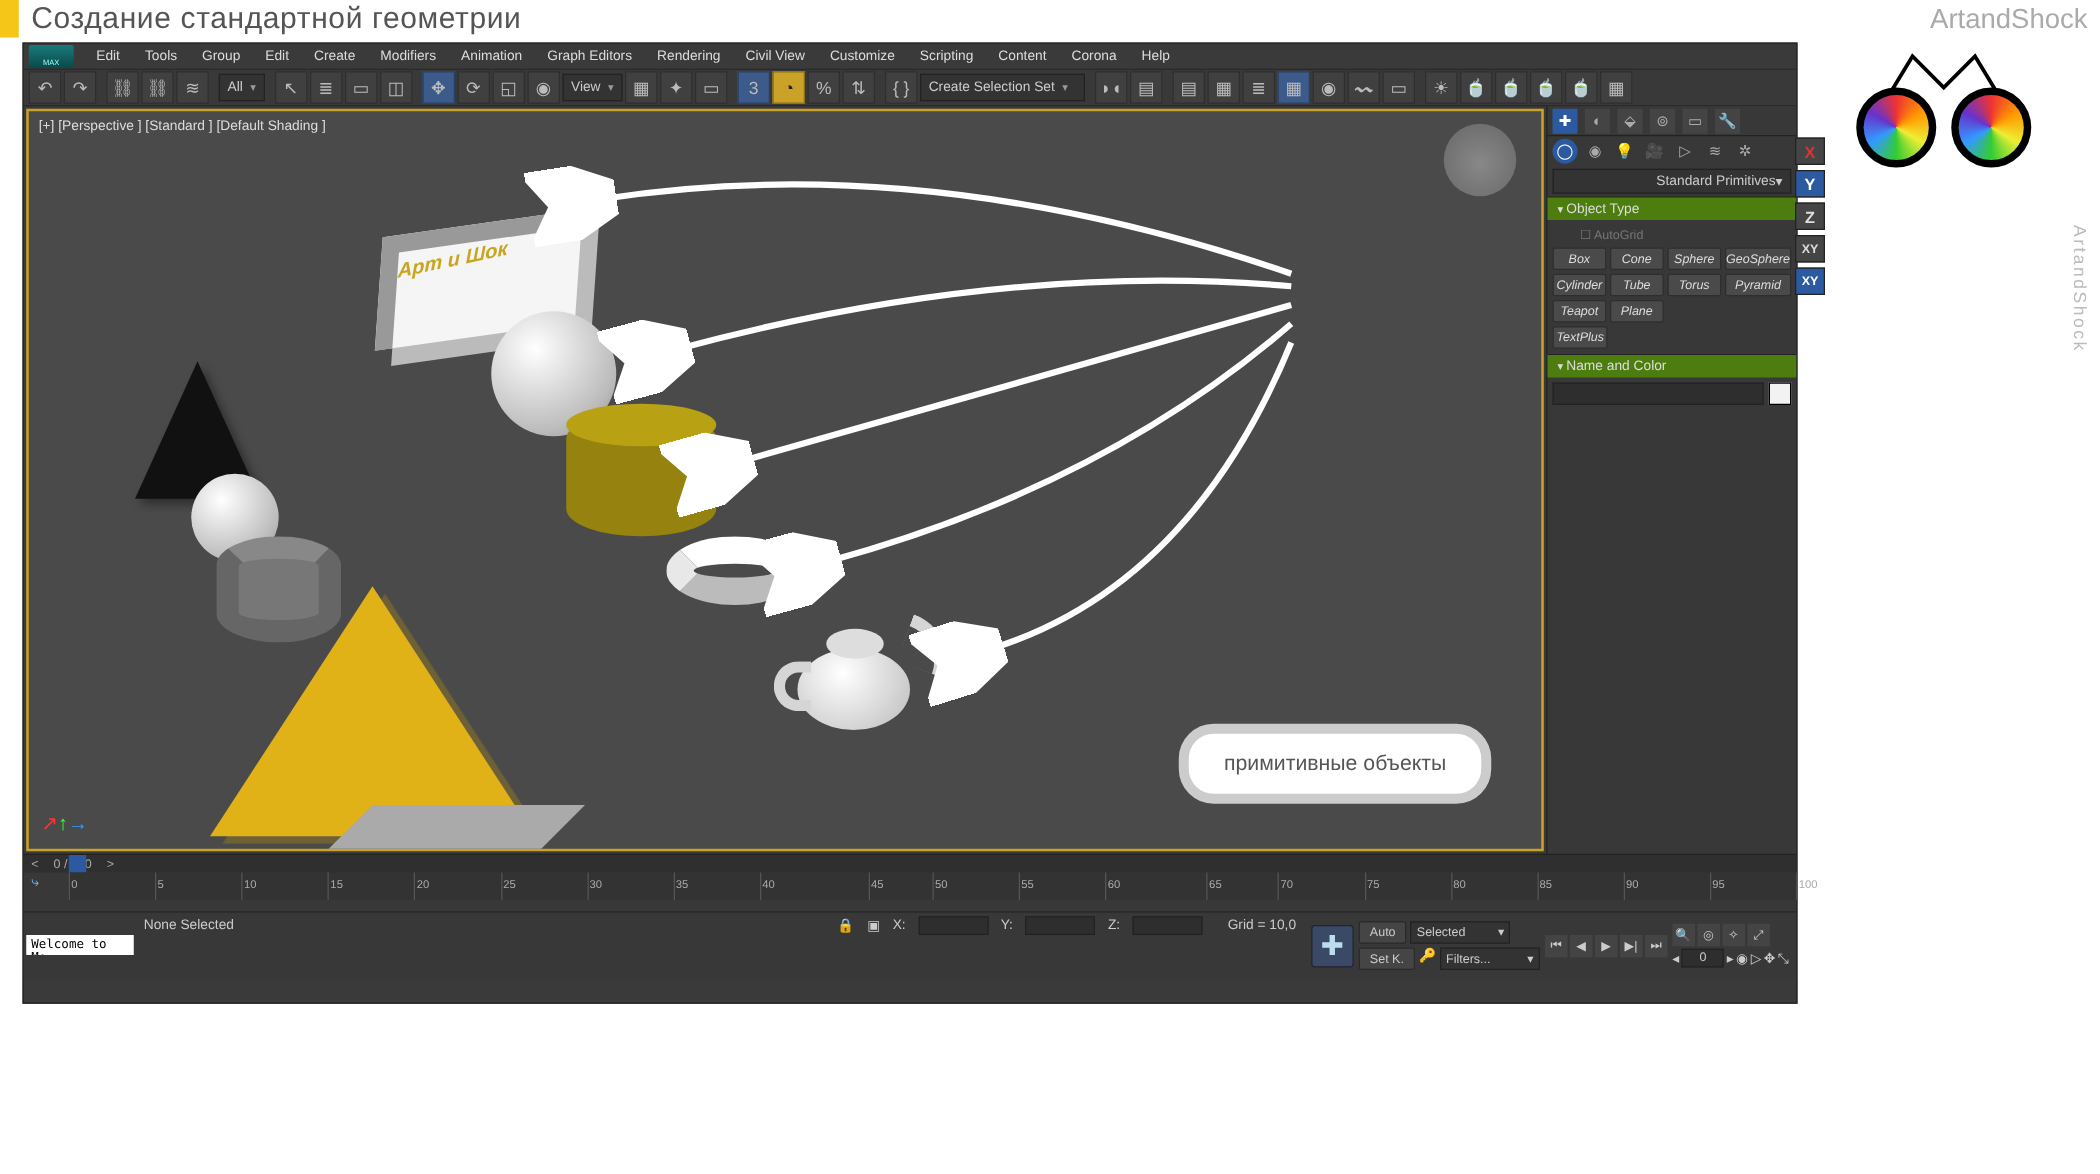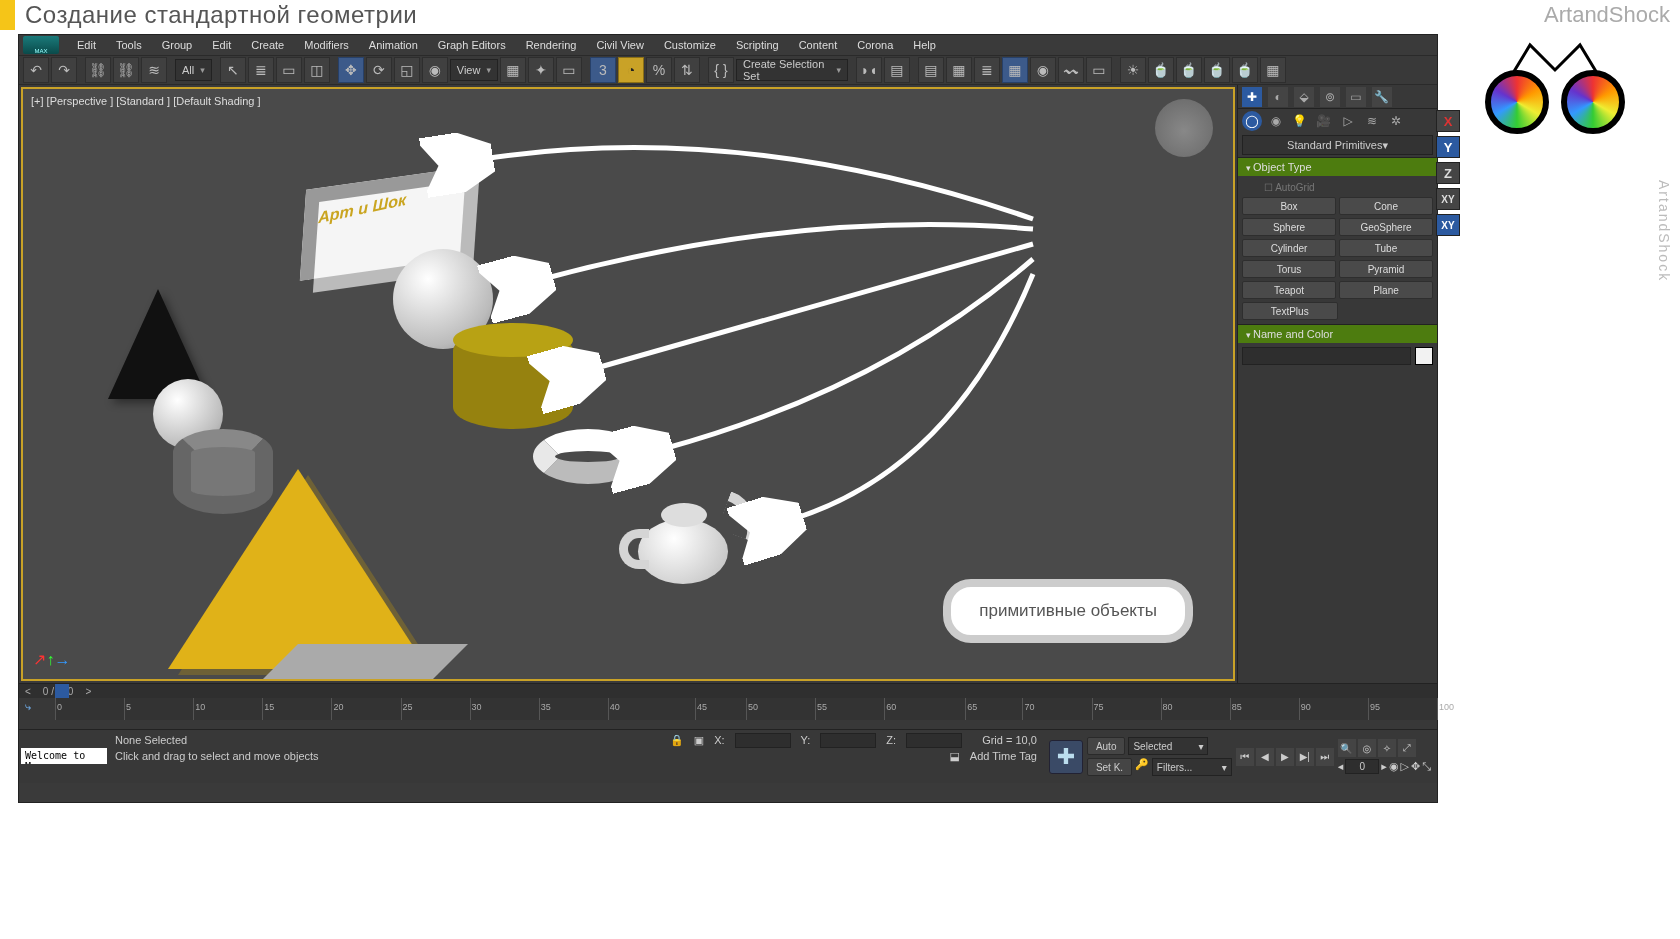--- a/index.html
+++ b/index.html
@@ -51,26 +51,26 @@
 
 .arrow { position:absolute; stroke:#fff; fill:none; stroke-width:5; }
 
 .right-panel { width:200px; background:#383838; border-left:1px solid #222; }
 .rp-tabs { height:24px; display:flex; align-items:center; gap:6px; padding:0 4px; border-bottom:1px solid #222;}
 .rp-tab { width:20px; height:20px; background:#444; display:flex; align-items:center; justify-content:center; font-size:12px; color:#aaa;}
 .rp-tab.active { background:#2c5aa0; color:#fff; }
 .rp-subtabs { height:24px; display:flex; align-items:center; gap:4px; padding:0 4px;}
 .rp-sub { width:20px; height:20px; display:flex; align-items:center; justify-content:center; color:#aaa; font-size:12px;}
 .rp-sub.active { background:#2c5aa0; border-radius:50%; color:#fff;}
-.rp-dropdown { margin:2px 4px; height:20px; background:#333; border:1px solid #222; display:flex; align-items:center; padding:0 6px; justify-content:center;}
+.rp-dropdown { margin:2px 4px; height:20px; background:#333; border:1px solid #222; display:flex; align-items:center; padding:0 6px; justify-content:flex-end;}
 .rollout-head { background:#4d7c0f; padding:3px 8px; font-size:11px; color:#ddd; border-top:1px solid #222;}
 .rollout-head::before { content:"▾ "; font-size:9px;}
 .rollout-body { padding:4px;}
 .autogrid { color:#777; font-size:10px; padding:2px 4px 4px 22px;}
-.btn-grid { display:grid; grid-template-columns:1fr 1fr; gap:3px;}
+.btn-grid { display:grid; grid-template-columns:1fr 1fr 1fr 1fr; gap:3px;font-style:italic;}
 .obj-btn { background:#4a4a4a; border:1px solid #2e2e2e; height:18px; font-size:10px; color:#ddd; display:flex; align-items:center; justify-content:center; border-radius:2px; cursor:default;}
 .obj-btn.full { grid-column:1/3; width:50%; }
 .name-row { display:flex; gap:4px; padding:4px;}
 .name-row input { flex:1; height:18px; background:#2e2e2e; border:1px solid #222; color:#ccc; padding:0 4px; font-size:10px;}
 .color-swatch { width:18px; height:18px; background:#f2f2f2; border:1px solid #000;}
 
 .timeline-area { height:46px; background:#383838; border-top:1px solid #222; position:relative;}
 .time-scroll { height:14px; background:#2f2f2f; display:flex; align-items:center; font-size:10px; color:#aaa;}
 .time-scroll .tag { margin:0 6px; }
 .ruler { height:22px; background:#333; position:relative; margin-left:36px;}
@@ -157,21 +157,21 @@
     <div class="tool-btn">▦</div>
     <div class="tool-btn">✦</div>
     <div class="tool-btn">▭</div>
     <div class="tool-sep"></div>
     <div class="tool-btn blue">3</div>
     <div class="tool-btn yellow">◔</div>
     <div class="tool-btn">%</div>
     <div class="tool-btn">⇅</div>
     <div class="tool-sep"></div>
     <div class="tool-btn">{ }</div>
-    <div class="tool-combo" style="width:112px">Create Selection Set</div>
+    <div class="tool-combo" style="width:132px">Create Selection Set</div>
     <div class="tool-sep"></div>
     <div class="tool-btn">◗◖</div>
     <div class="tool-btn">▤</div>
     <div class="tool-sep"></div>
     <div class="tool-btn">▤</div>
     <div class="tool-btn">▦</div>
     <div class="tool-btn">≣</div>
     <div class="tool-btn blue">▦</div>
     <div class="tool-btn">◉</div>
     <div class="tool-btn">〰</div>
@@ -359,25 +359,20 @@
         <span style="margin-left:auto">🔒</span>
         <span>▣</span>
         <span>X:</span>
           <div class="xyz-box"></div>
         <span>Y:</span>
           <div class="xyz-box"></div>
         <span>Z:</span>
           <div class="xyz-box"></div>
         <span style="margin-left:10px">Grid = 10,0</span>
       </div>
-      <div class="row">
-        <span>Click and drag to select and move objects</span>
-        <span style="margin-left:auto">⬓</span>
-        <span>Add Time Tag</span>
-      </div>
     </div>
     <div class="status-right">
       <div class="big-plus">✚</div>
       <div style="display:flex; flex-direction:column; gap:3px;">
         <div style="display:flex; gap:3px;align-items:center;">
           <div class="sr-btn">Auto</div>
           <div class="sr-dropdown">
               <span>Selected</span>
               <span>▾</span>
             </div>

